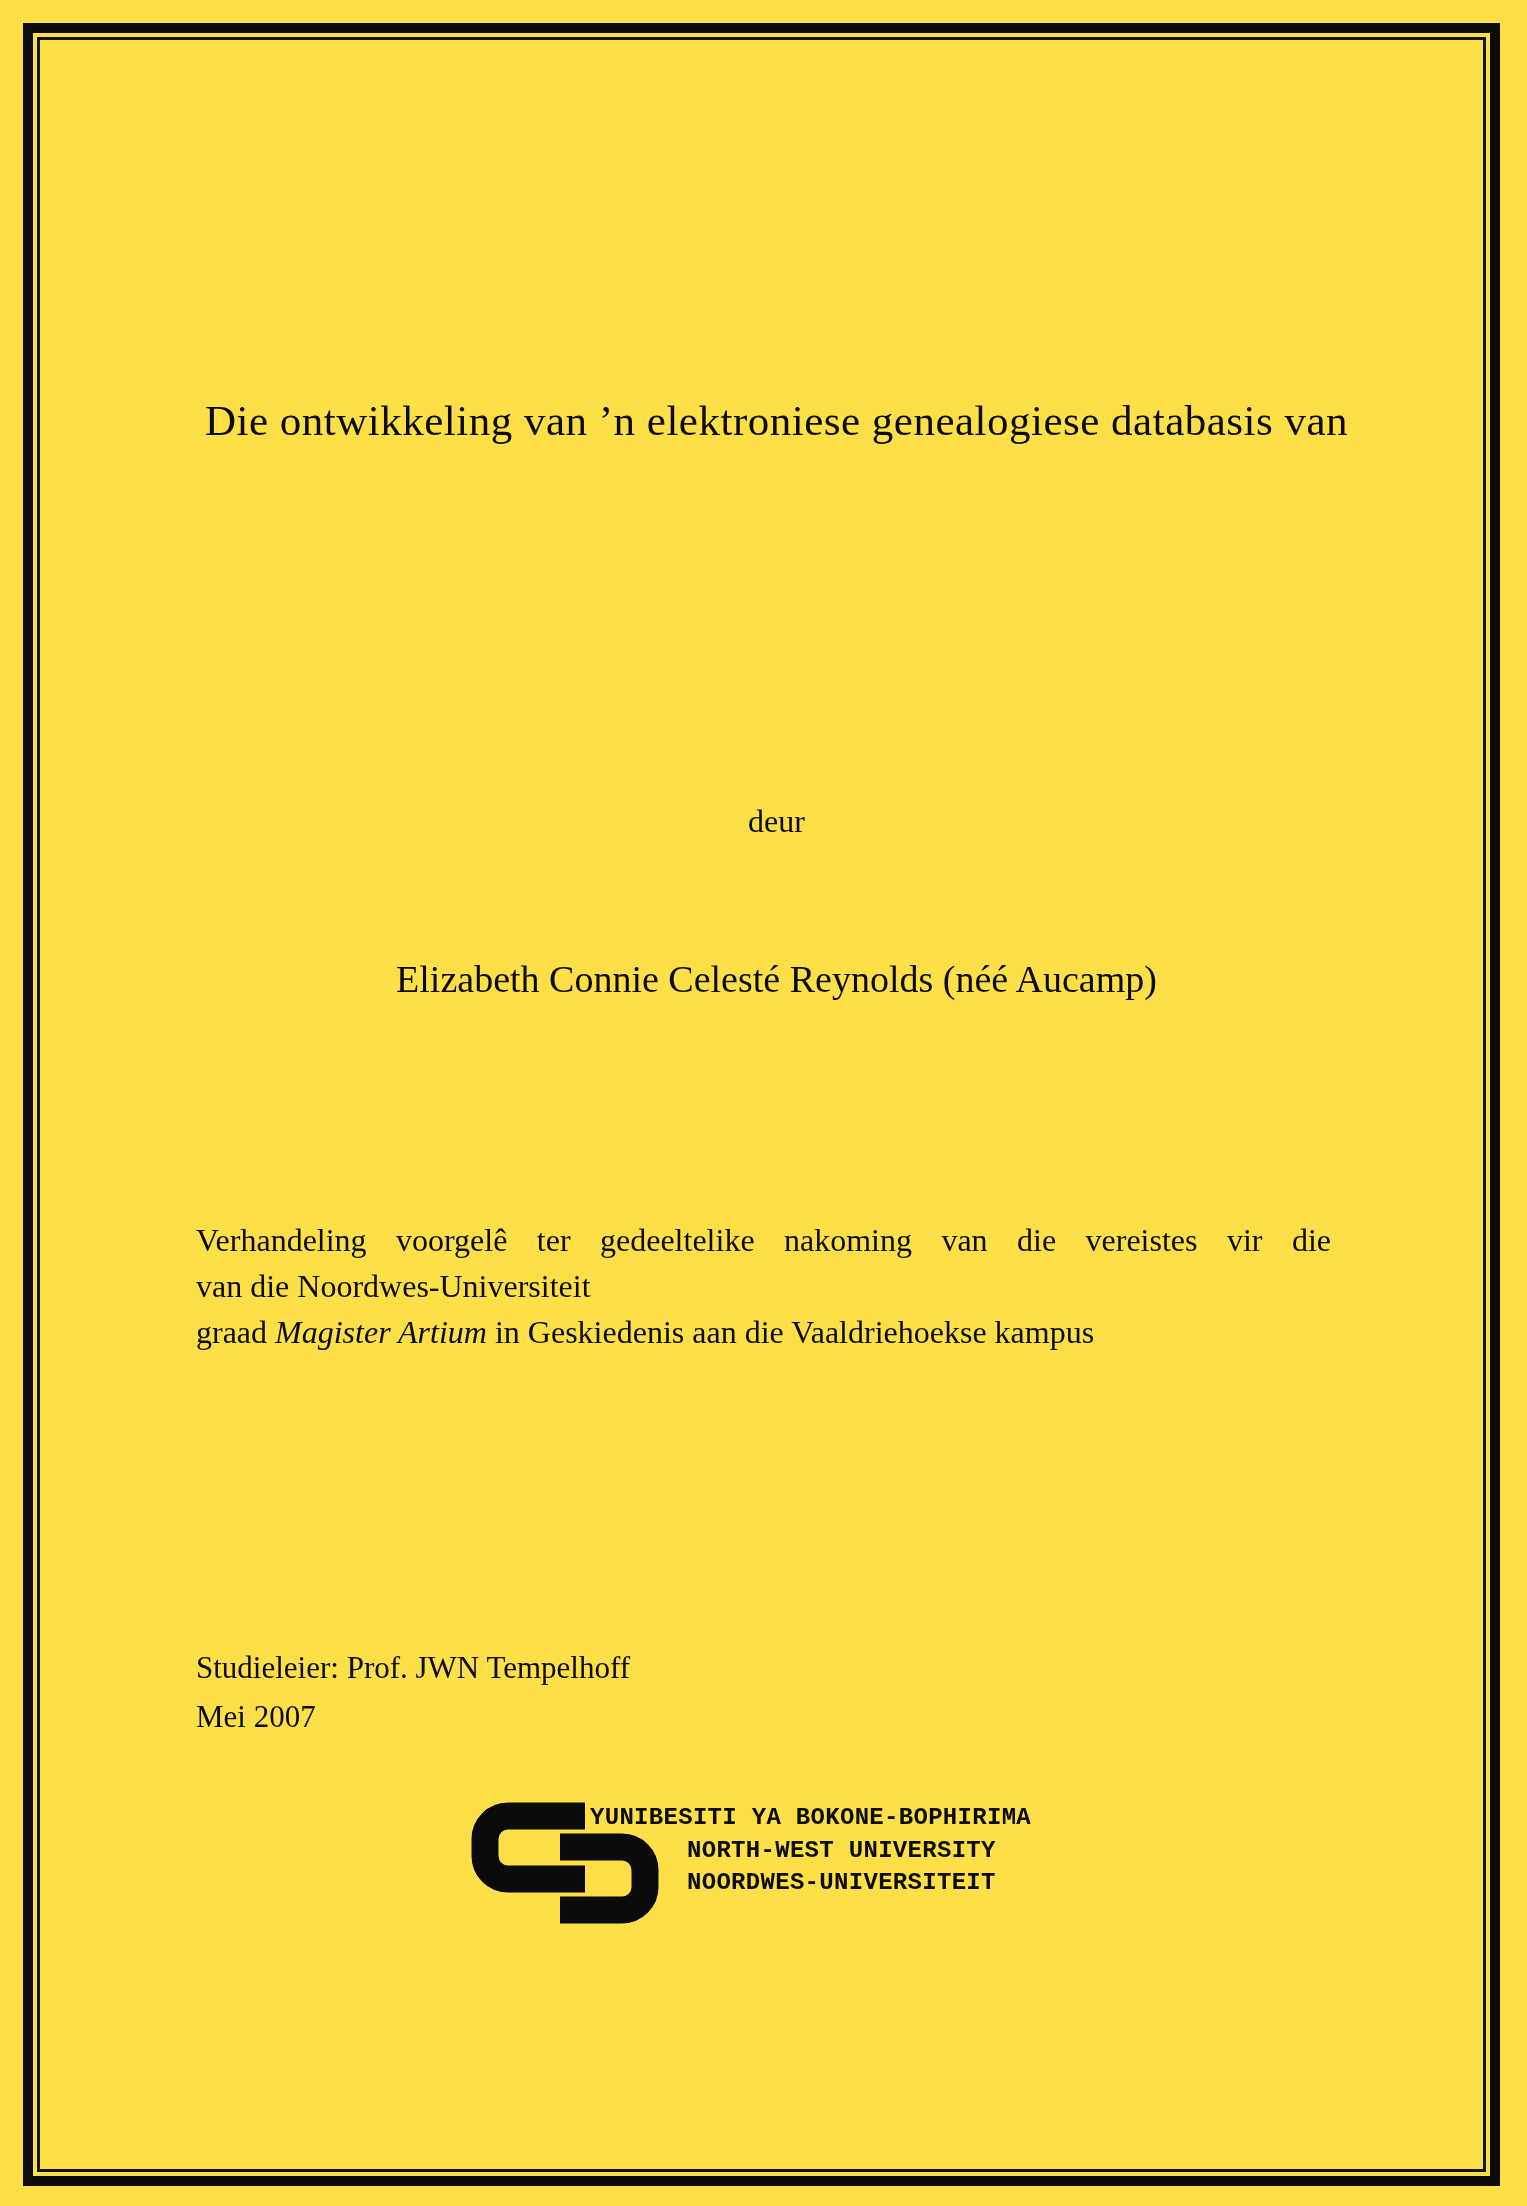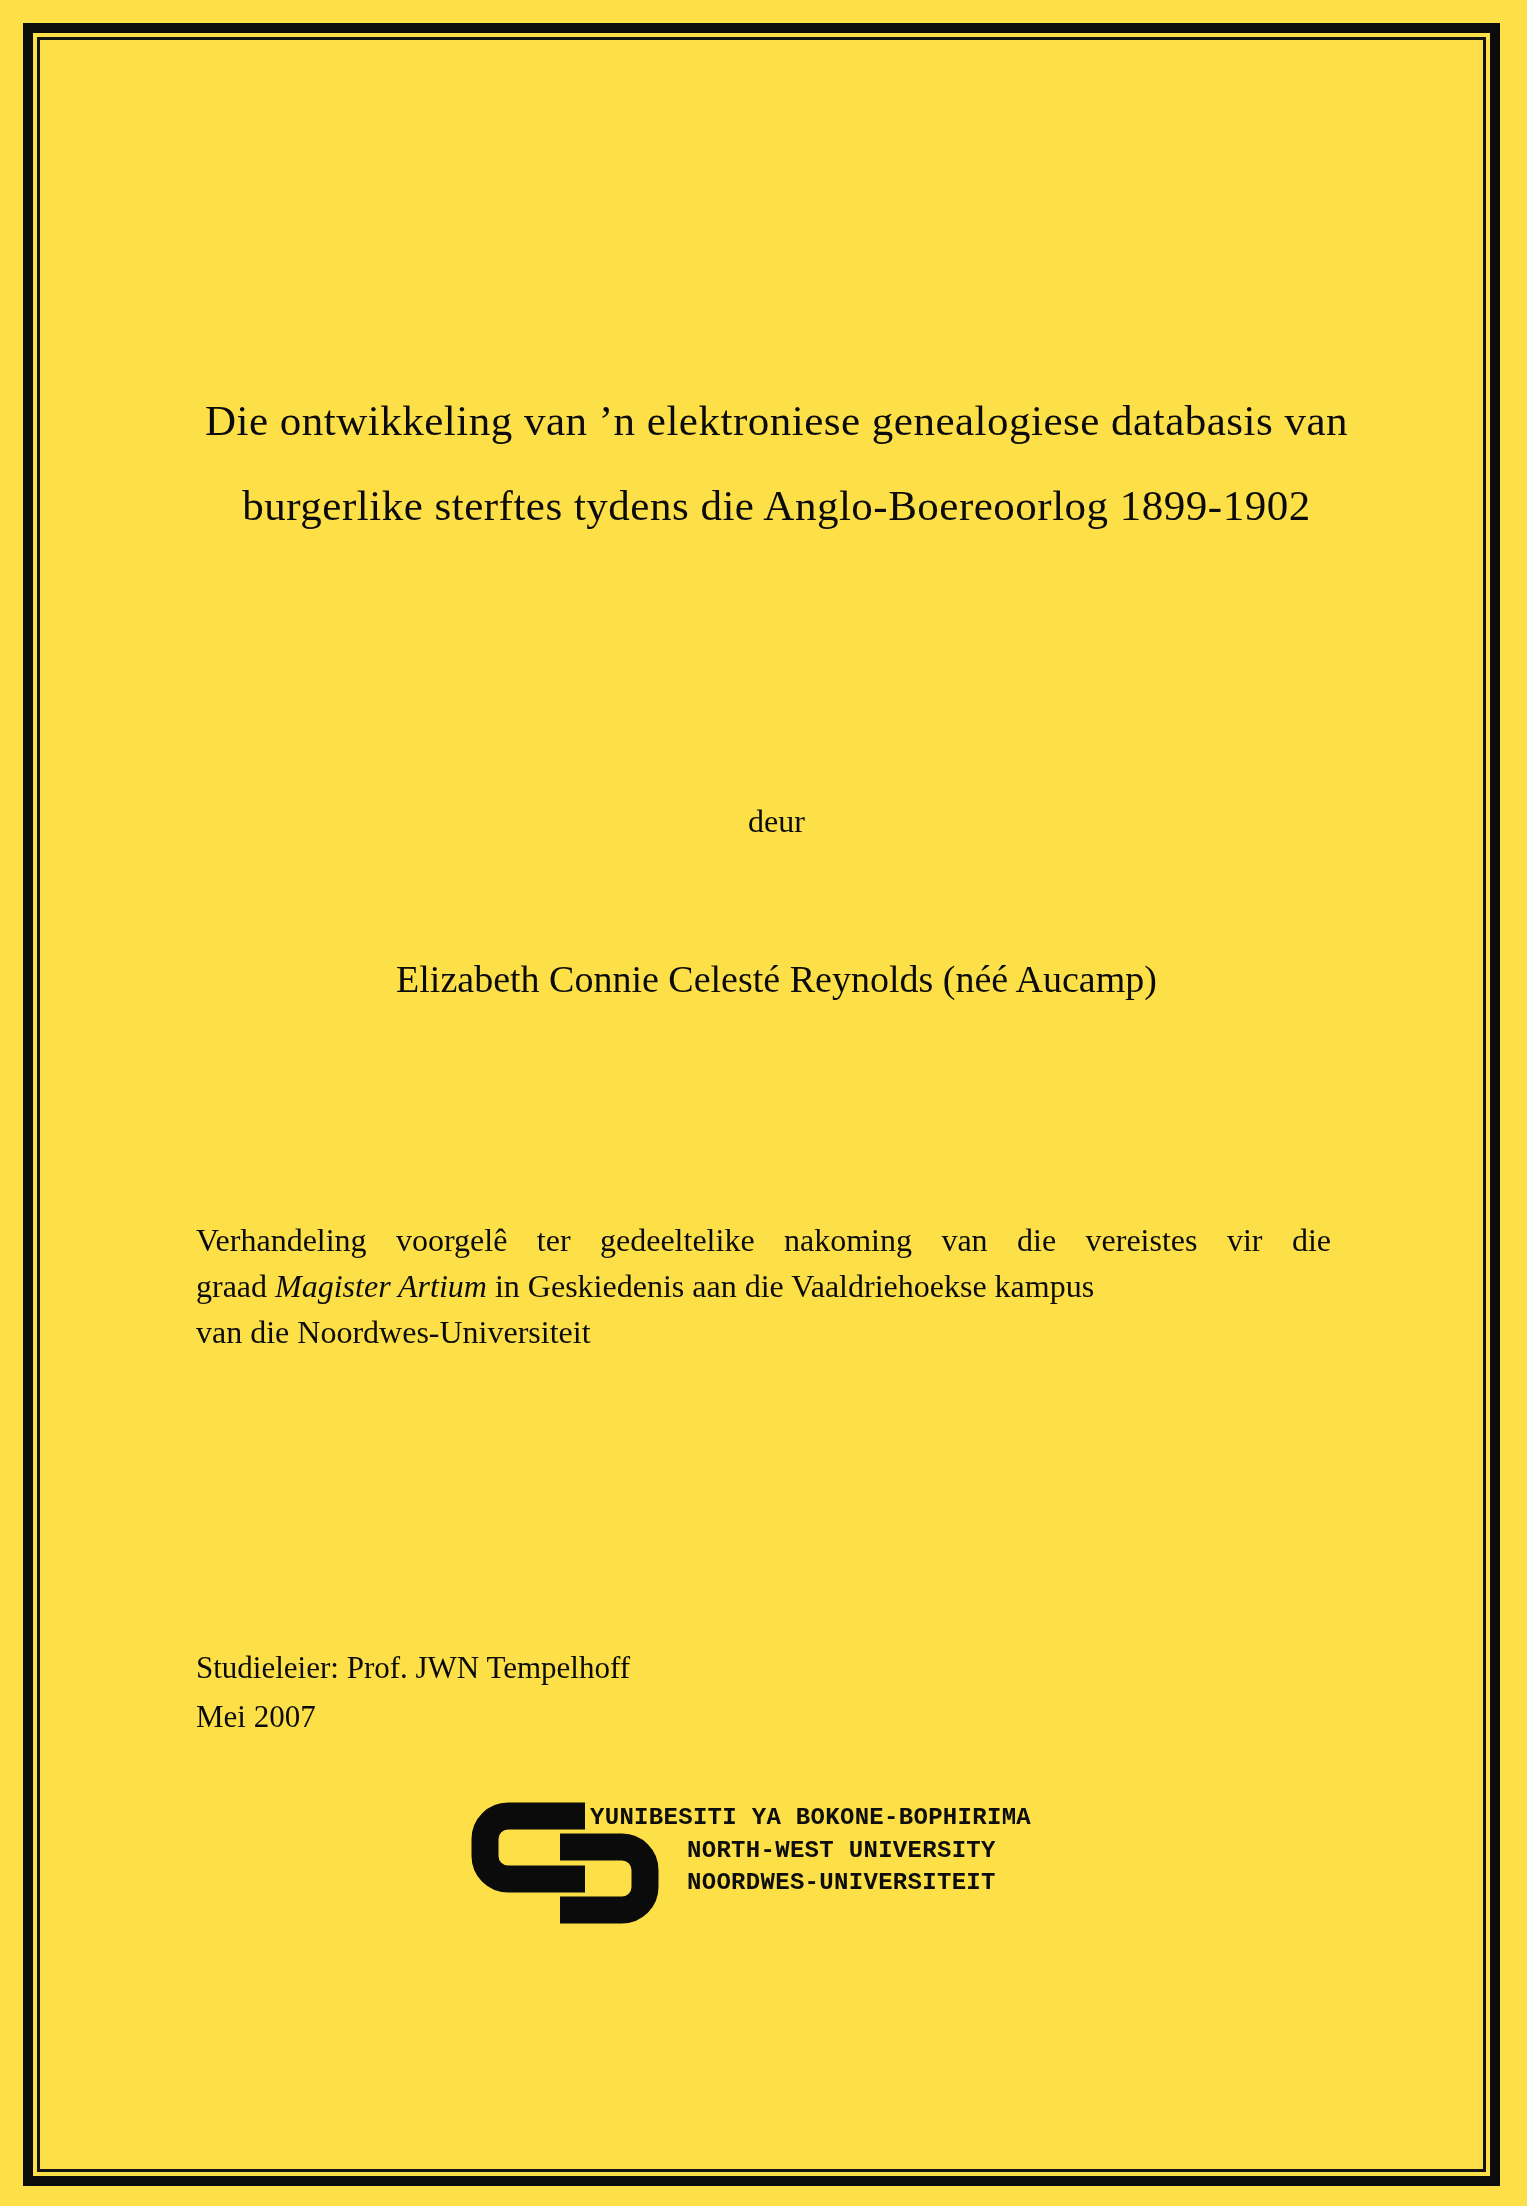--- a/index.html
+++ b/index.html
@@ -107,31 +107,30 @@
 <body>
 
 <div class="page">
 
   <div class="frame-outer">
     <div class="frame-inner"></div>
   </div>
 
   <div class="center-col title-block">
     <div>Die ontwikkeling van ’n elektroniese genealogiese databasis van</div>
-    <div>burgerlike sterftes tydens die Anglo-Boereoorlog 1899-1902</div>
   </div>
 
   <div class="center-col byline">deur</div>
 
   <div class="center-col author">Elizabeth Connie Celesté Reynolds (néé Aucamp)</div>
 
   <div class="statement">
     <div class="justified">Verhandeling voorgelê ter gedeeltelike nakoming van die vereistes vir die</div>
+    <div>van die Noordwes-Universiteit</div>
     <div><span>graad </span><span class="italic">Magister Artium</span><span> in Geskiedenis aan die Vaaldriehoekse kampus</span></div>
-    <div>van die Noordwes-Universiteit</div>
   </div>
 
   <div class="supervisor-block">
     <div>Studieleier: Prof. JWN Tempelhoff</div>
     <div>Mei 2007</div>
   </div>
 
   <div class="logo">
     <svg class="logo-mark" width="190" height="128" viewBox="0 0 190 128" aria-hidden="true">
       <path d="M 115 16 H 38 A 23 23 0 0 0 15 39 V 56 A 23 23 0 0 0 38 79 H 115" fill="none" stroke="#0b0b0b" stroke-width="27"></path>

